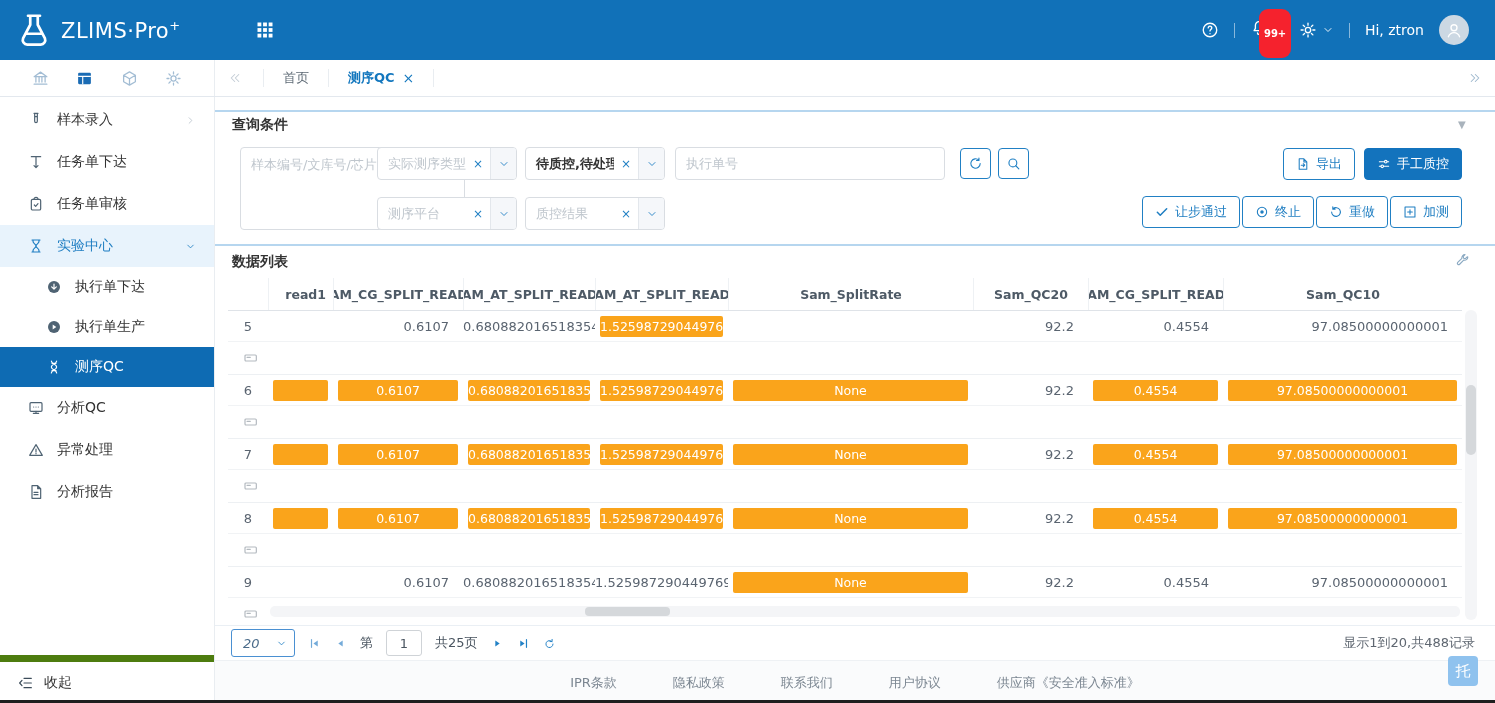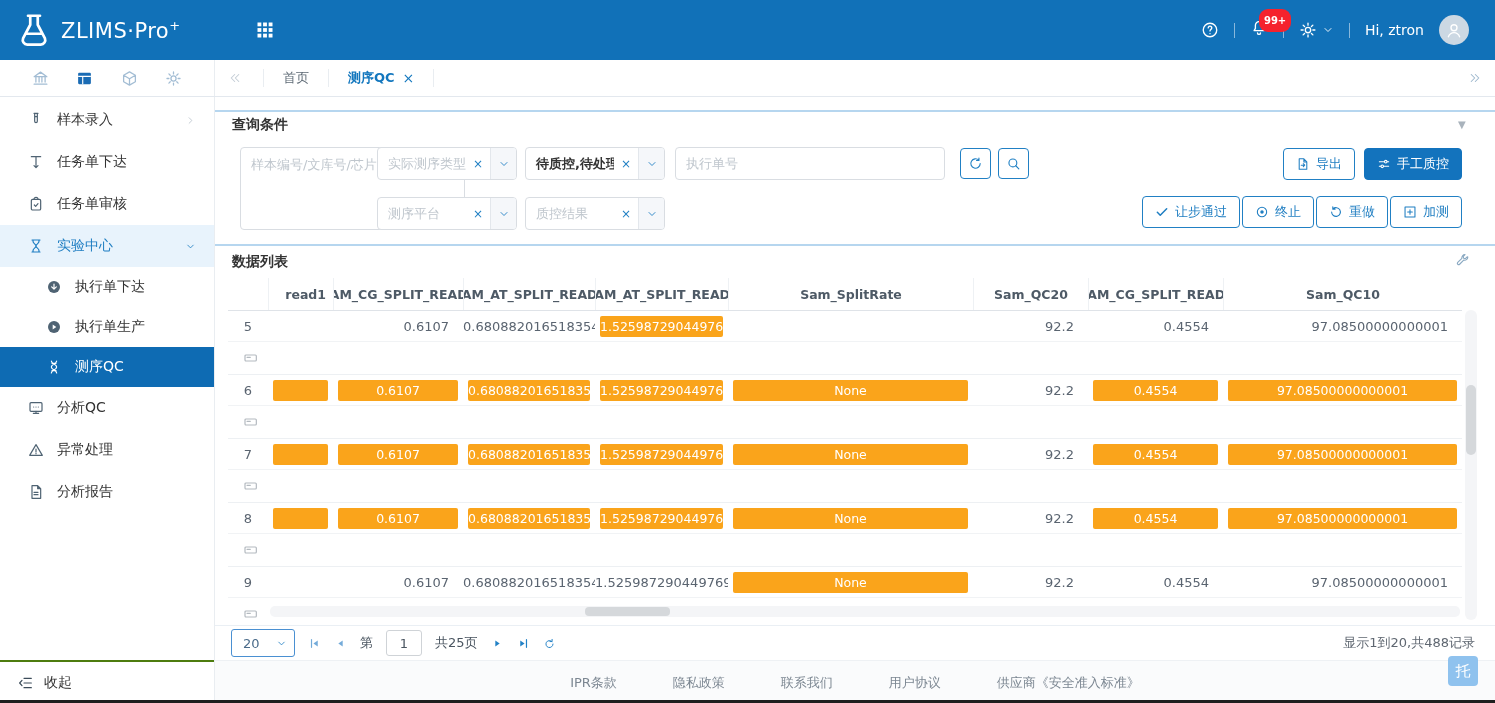--- a/index.html
+++ b/index.html
@@ -12,21 +12,21 @@
   .topbar{height:60px;background:#1171b8;display:flex;align-items:center;color:#fff;}
   .logo{font-size:36px;margin-left:16px;color:#fff;}
   .brand{font-size:21px;font-weight:normal;letter-spacing:.5px;margin-left:9px;white-space:nowrap;}
   .brand sup{font-size:13px;}
   .apps{font-size:20px;margin-left:74px;cursor:pointer;}
   .top-right{margin-left:auto;display:flex;align-items:center;margin-right:26px;gap:15px;}
   .top-right .icon{font-size:18px;cursor:pointer;}
   .tdiv{width:1px;height:15px;background:rgba(255,255,255,.5);}
   .bell-wrap{position:relative;}
   .nbadge{position:absolute;top:-10px;left:9px;background:#f5222d;color:#fff;font-size:10px;
-          font-weight:bold;padding:6px 5px;border-radius:9px;white-space:nowrap;}
+          font-weight:bold;padding:19px 5px;border-radius:9px;white-space:nowrap;}
   .gear-wrap{display:flex;align-items:center;gap:5px;}
   .gear-wrap .caret{font-size:12px;}
   .greet{font-size:14px;}
   .avatar{width:30px;height:30px;border-radius:50%;background:#ccd8e3;display:flex;
           align-items:center;justify-content:center;font-size:20px;color:#fff;cursor:pointer;}
 
   
   .band{height:36px;display:flex;border-bottom:1px solid #e3e8ee;background:#fff;}
   .iconstrip{width:215px;box-sizing:border-box;display:flex;align-items:center;
              justify-content:space-between;padding:0 32px;border-right:1px solid #e9edf1;}
@@ -51,21 +51,21 @@
   .side-item{height:42px;display:flex;align-items:center;font-size:14px;color:#333;cursor:pointer;}
   .side-item .icon{font-size:16px;margin-left:28px;color:#4f6373;flex:none;}
   .side-item .lbl{margin-left:13px;white-space:nowrap;}
   .side-item .chev{margin-left:auto;margin-right:18px;font-size:11px;color:#b9c2cb;}
   .side-item.expanded{background:#e8f3fc;color:#1f7ec2;}
   .side-item.expanded .icon,.side-item.expanded .chev{color:#1f7ec2;}
   .side-item.sub{height:40px;}
   .side-item.sub .icon{margin-left:46px;}
   .side-item.active{background:#0e6bb3;color:#fff;}
   .side-item.active .icon{color:#fff;}
-  .collapse-row{position:absolute;bottom:0;left:0;right:0;height:42px;border-top:2px solid #4d7c0f;
+  .collapse-row{position:absolute;bottom:0;left:0;right:0;height:42px;border-top:7px solid #4d7c0f;
                 display:flex;align-items:center;font-size:14px;color:#333;cursor:pointer;}
   .collapse-row .icon{font-size:16px;margin-left:18px;color:#3c4c5a;}
   .collapse-row .lbl{margin-left:10px;}
 
   
   .main{flex:1;position:relative;background:#fff;}
   .hsep{position:absolute;left:0;width:1280px;height:2px;background:#b6d6ef;}
   .sec-title{position:absolute;font-size:14px;font-weight:bold;color:#333;}
   .q-caret{position:absolute;font-size:10px;color:#a9b3bc;cursor:pointer;}
   .wrench{position:absolute;font-size:15px;color:#8aa9c2;cursor:pointer;}
@@ -122,21 +122,21 @@
            border-radius:5px;}
   .hscroll .thumb{position:absolute;left:315px;top:1px;width:85px;height:9px;background:#d5d8db;
                   border-radius:4px;cursor:pointer;}
 
   
   .pager{position:absolute;left:0;top:528px;width:1280px;height:35px;box-sizing:border-box;
          display:flex;align-items:center;gap:13px;padding:0 16px;border-top:1px solid #eaeff4;
          font-size:13px;color:#4a5560;background:#fff;}
   .psize{width:64px;height:28px;border:1px solid #4a90d2;border-radius:3px;display:flex;
          align-items:center;box-sizing:border-box;cursor:pointer;}
-  .psize .v{flex:1;padding-left:11px;color:#4a6b8a;}
+  .psize .v{flex:1;padding-left:11px;color:#4a6b8a;font-style:italic;}
   .psize .icon{font-size:11px;color:#2180c4;margin-right:7px;}
   .pnav{font-size:13px;color:#2382c6;cursor:pointer;}
   .pnav.dim{color:#74abd9;}
   .pinput{width:36px;height:26px;border:1px solid #cfd3d7;border-radius:3px;text-align:center;
           font-size:13px;color:#4a5560;box-sizing:border-box;outline:none;font-family:inherit;}
   .psummary{margin-left:auto;color:#5f6771;padding-right:4px;}
 
   
   .footer{position:absolute;left:0;top:563px;width:1280px;height:44px;background:#fafbfc;
           border-top:1px solid #eef1f4;display:flex;align-items:center;justify-content:center;

